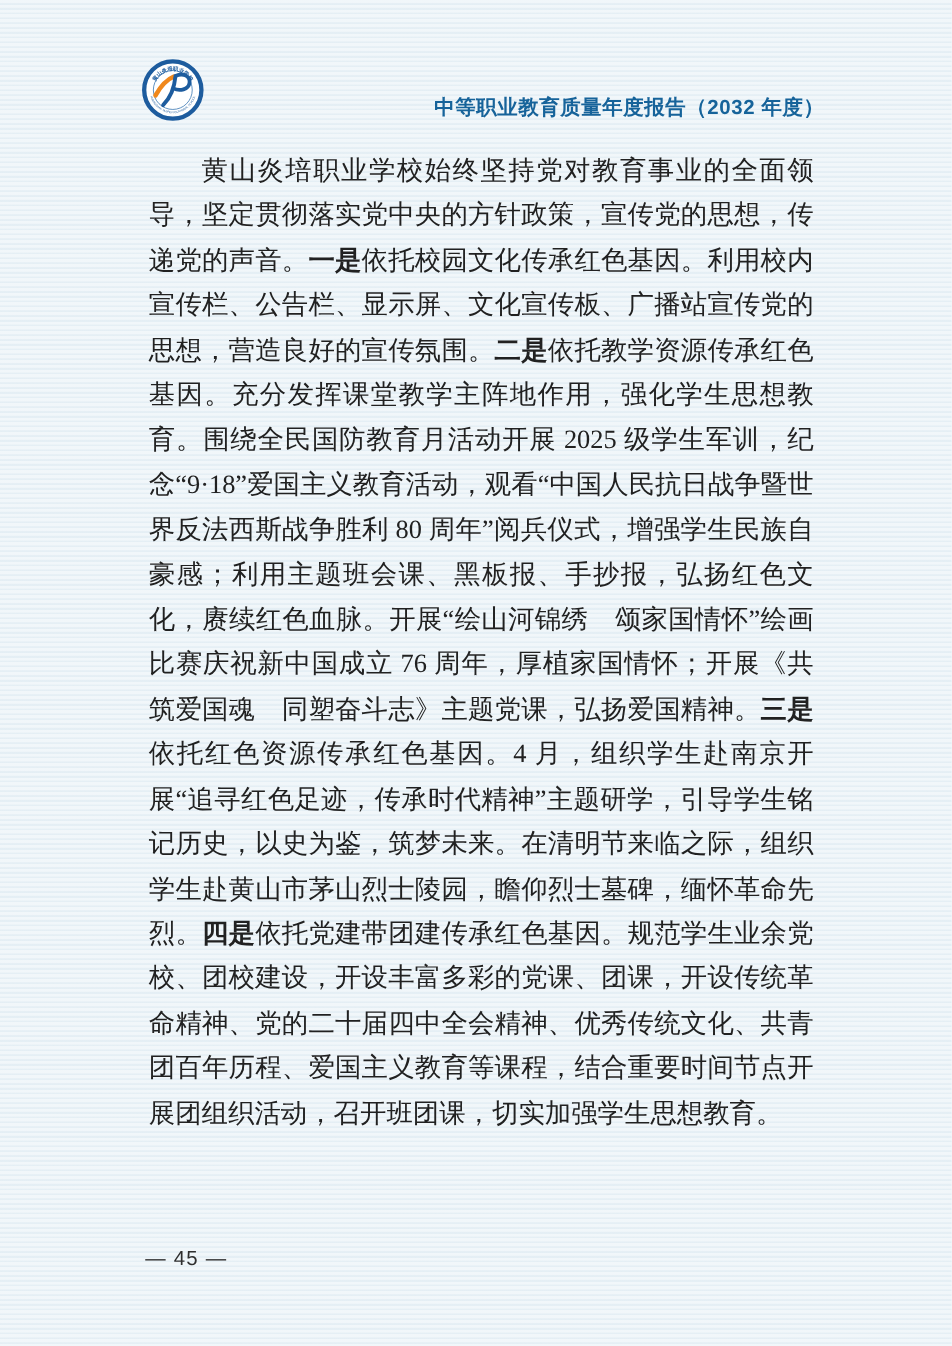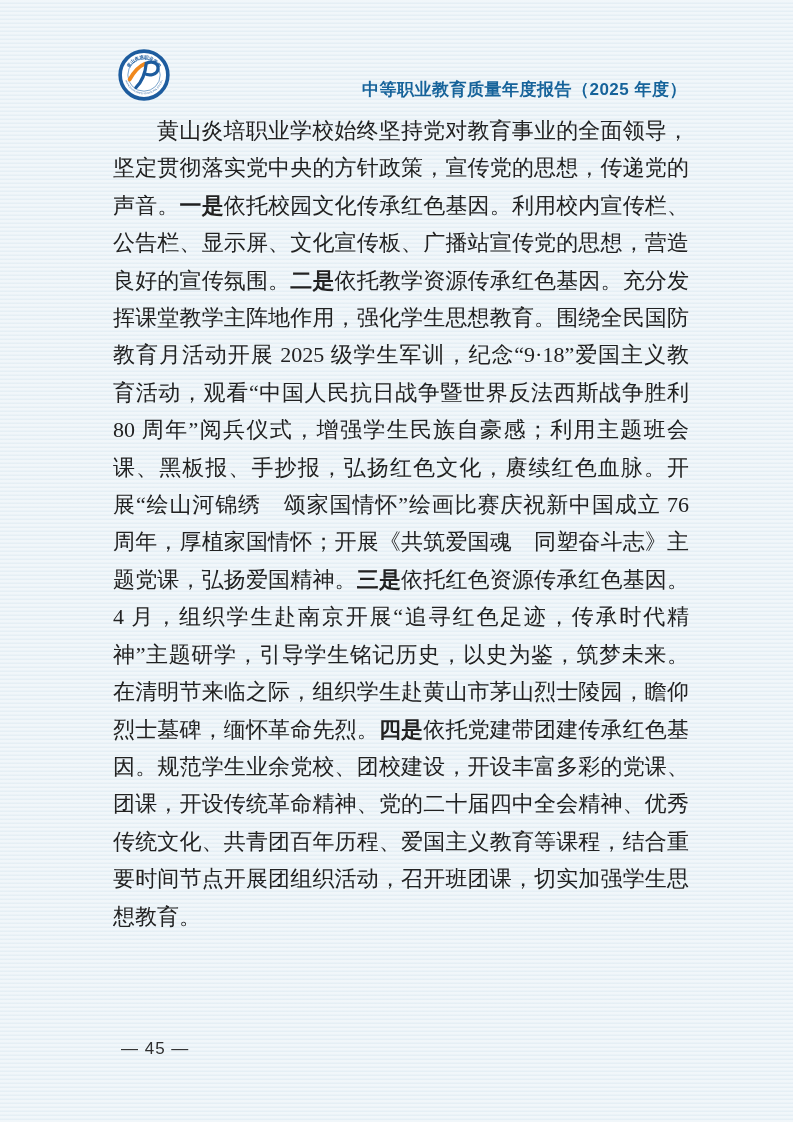--- a/index.html
+++ b/index.html
@@ -25,21 +25,21 @@
     color:#16639a; letter-spacing:0.5px;
     white-space:nowrap;
   }
   .body-text {
     position:absolute; left:112px; top:111px; width:578px;
     font-size:22px; line-height:37.4px;
     color:#212121;
     text-align:justify;
     text-justify:inter-ideograph;
   }
-  .body-text p { margin:1px; text-indent:2em; }
+  .body-text p { margin:12px; text-indent:2em; }
   .seg { font-weight:normal; }
   .seg.b { font-weight:bold; }
   .page-number {
     position:absolute; left:121px; top:1039px;
     font-family:"Liberation Sans", sans-serif;
     font-size:17px; color:#2e2e2e; letter-spacing:1px;
     white-space:nowrap;
   }
 </style>
 </head>
@@ -59,21 +59,21 @@
         <text font-size="5" fill="#1d5c9e" font-weight="bold" font-family="Liberation Sans, sans-serif">
           <textPath href="#arcTop" startOffset="50%" text-anchor="middle">黄山炎培职业学校</textPath>
         </text>
         <text font-size="2.6" fill="#1d5c9e" font-family="Liberation Sans, sans-serif">
           <textPath href="#arcBot" startOffset="50%" text-anchor="middle">HUANGSHAN YANPEI VOCATIONAL SCHOOL</textPath>
         </text>
         <path d="M14 35 C 19 26, 25 20, 31 17.5" stroke="#f0881c" stroke-width="4.2" fill="none" stroke-linecap="round"></path>
         <path d="M21 44 C 28 37, 31.5 28, 32.5 17 C 40 13.5, 46.5 17.5, 45.5 23.5 C 44.5 29.5, 36.5 31.5, 30.5 28.5" stroke="#1d5c9e" stroke-width="3.6" fill="none" stroke-linecap="round"></path>
       </svg>
     </div>
-    <div class="header-title">中等职业教育质量年度报告（2025 年度）</div>
+    <div class="header-title">中等职业教育质量年度报告（2032 年度）</div>
   </header>
 
   <main class="body-text">
     <p>
       <span class="seg">黄山炎培职业学校始终坚持党对教育事业的全面领导，坚定贯彻落实党中央的方针政策，宣传党的思想，传递党的声音。</span><span class="seg b">一是</span><span class="seg">依托校园文化传承红色基因。利用校内宣传栏、公告栏、显示屏、文化宣传板、广播站宣传党的思想，营造良好的宣传氛围。</span><span class="seg b">二是</span><span class="seg">依托教学资源传承红色基因。充分发挥课堂教学主阵地作用，强化学生思想教育。围绕全民国防教育月活动开展 2025 级学生军训，纪念“9·18”爱国主义教育活动，观看“中国人民抗日战争暨世界反法西斯战争胜利 80 周年”阅兵仪式，增强学生民族自豪感；利用主题班会课、黑板报、手抄报，弘扬红色文化，赓续红色血脉。开展“绘山河锦绣　颂家国情怀”绘画比赛庆祝新中国成立 76 周年，厚植家国情怀；开展《共筑爱国魂　同塑奋斗志》主题党课，弘扬爱国精神。</span><span class="seg b">三是</span><span class="seg">依托红色资源传承红色基因。4 月，组织学生赴南京开展“追寻红色足迹，传承时代精神”主题研学，引导学生铭记历史，以史为鉴，筑梦未来。在清明节来临之际，组织学生赴黄山市茅山烈士陵园，瞻仰烈士墓碑，缅怀革命先烈。</span><span class="seg b">四是</span><span class="seg">依托党建带团建传承红色基因。规范学生业余党校、团校建设，开设丰富多彩的党课、团课，开设传统革命精神、党的二十届四中全会精神、优秀传统文化、共青团百年历程、爱国主义教育等课程，结合重要时间节点开展团组织活动，召开班团课，切实加强学生思想教育。</span>
     </p>
   </main>
 
   <footer>
     <div class="page-number">— 45 —</div>

